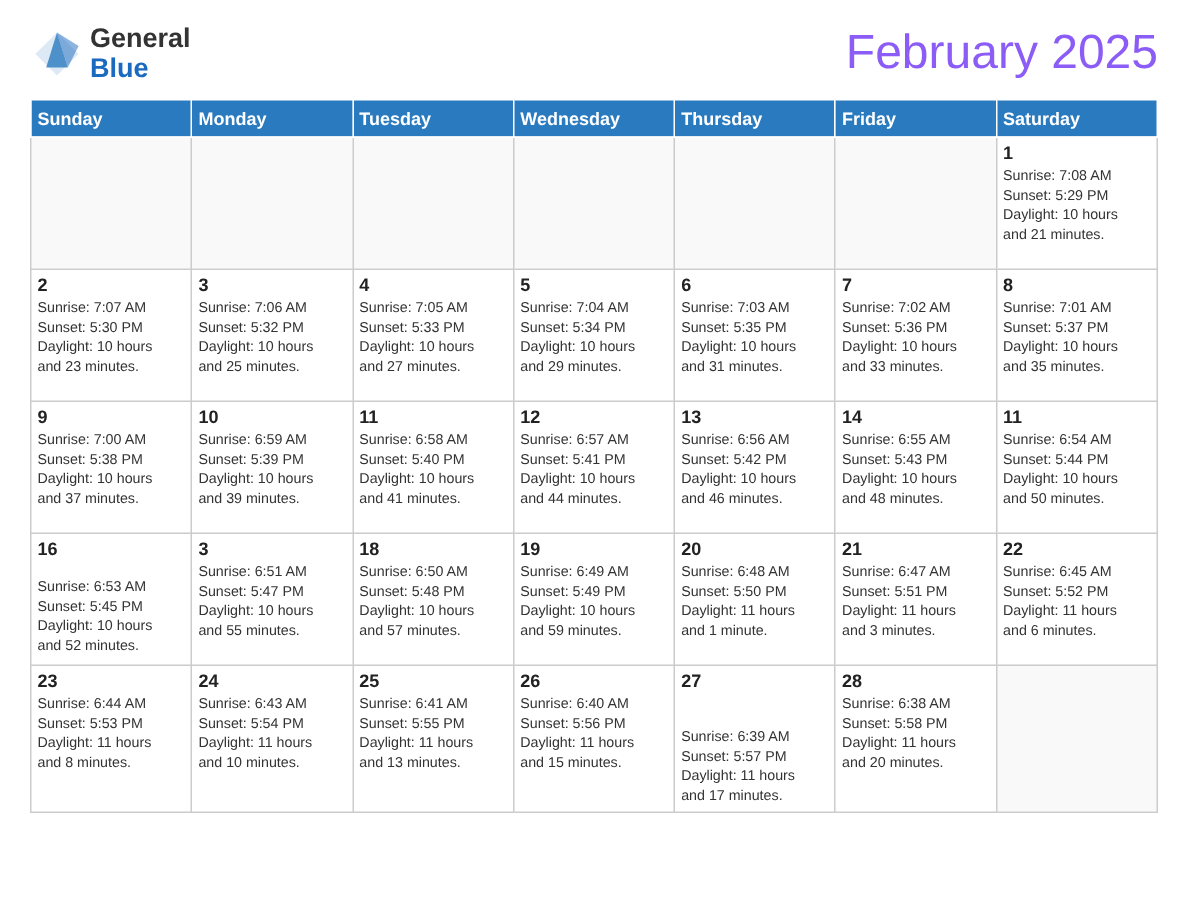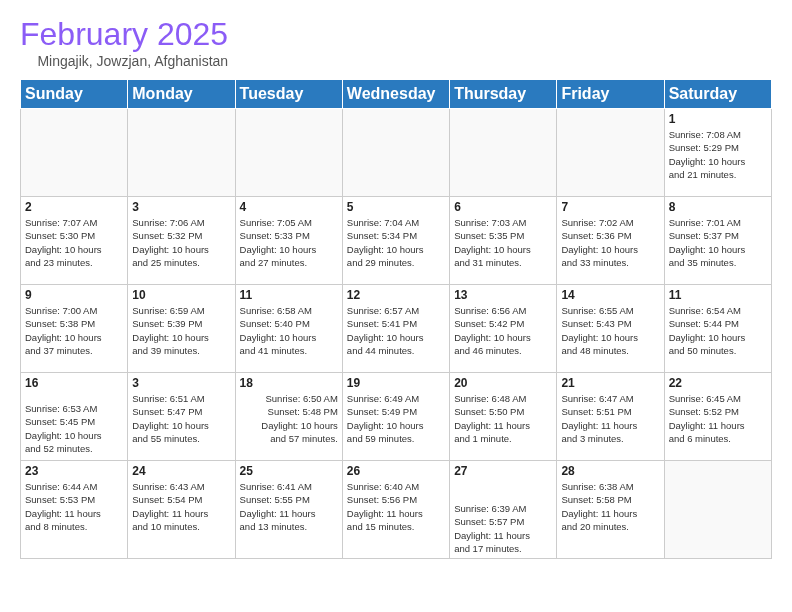--- a/index.html
+++ b/index.html
@@ -45,21 +45,21 @@
       color: #555;
     }
     .calendar {
       width: 100%;
       border-collapse: collapse;
       table-layout: fixed;
     }
     .calendar thead th {
       background-color: #2a7abf;
       color: #fff;
-      font-size: 16px;
+      font-size: 12px;
       font-weight: bold;
       padding: 5px 4px;
       text-align: left;
       border: 1px solid #fff;
     }
     .calendar tbody td {
       border: 1px solid #ccc;
       vertical-align: top;
       padding: 3px 4px;
       height: 88px;
@@ -77,23 +77,33 @@
     .day-info {
       font-size: 9.5px;
       color: #333;
       line-height: 1.4;
     }
   </style>
 </head>
 <body>
 
 <div class="header">
+  <div class="logo">
+    <svg class="logo-icon" viewBox="0 0 40 40">
+      <polygon points="20,4 36,20 20,36 4,20" fill="#1a6abf" opacity="0.15"></polygon>
+      <polygon points="20,4 36,14 28,30" fill="#1a6abf" opacity="0.5"></polygon>
+      <polygon points="20,4 28,30 12,30" fill="#2a7abf" opacity="0.8"></polygon>
+    </svg>
+    <div class="logo-text">
+      <span class="logo-general">General</span><br>
+      <span class="logo-blue">Blue</span>
+    </div>
+  </div>
   <div class="title-block">
     <div class="month-year">February 2025</div>
-    <div class="location">Mingajik, Jowzjan, Afghanistan</div>
   </div>
 </div>
 
 <table class="calendar">
   <thead>
     <tr id="header-row">
         <th>Sunday</th>
         <th>Monday</th>
         <th>Tuesday</th>
         <th>Wednesday</th>
@@ -230,21 +240,21 @@
         </td>
         <td>
           <div class="day-number">3</div>
           <div class="day-info" style="white-space: pre-line;">Sunrise: 6:51 AM
 Sunset: 5:47 PM
 Daylight: 10 hours
 and 55 minutes.</div>
         </td>
         <td>
           <div class="day-number">18</div>
-          <div class="day-info" style="white-space: pre-line; text-align: right;">Sunrise: 6:50 AM
+          <div class="day-info" style="white-space: pre-line;">Sunrise: 6:50 AM
 Sunset: 5:48 PM
 Daylight: 10 hours
 and 57 minutes.</div>
         </td>
         <td>
           <div class="day-number">19</div>
           <div class="day-info" style="white-space: pre-line;">Sunrise: 6:49 AM
 Sunset: 5:49 PM
 Daylight: 10 hours
 and 59 minutes.</div>

